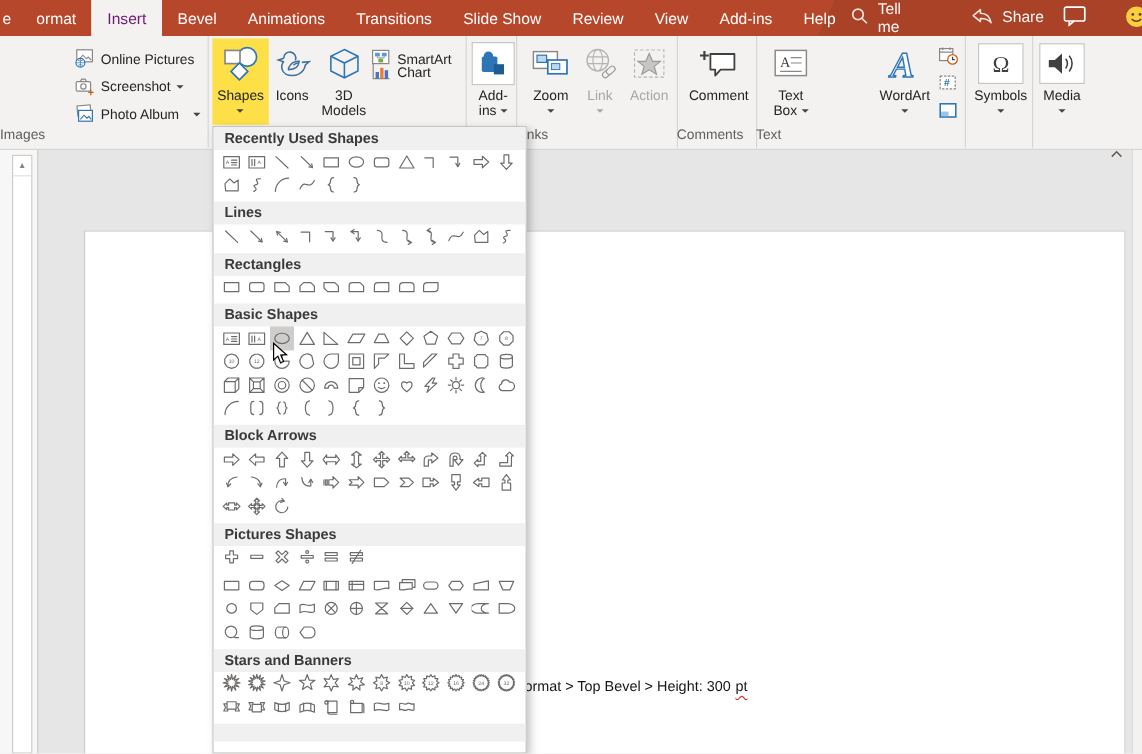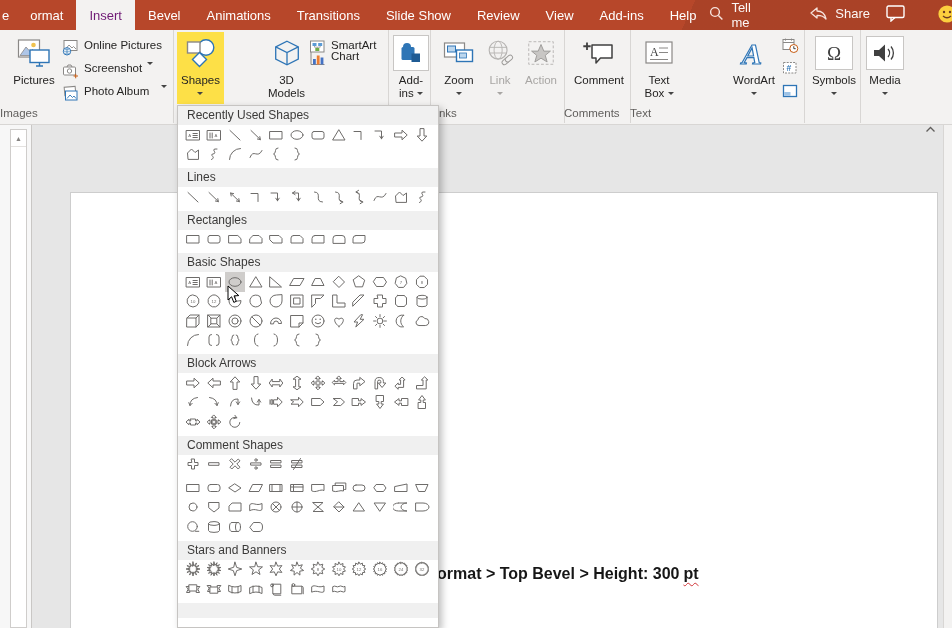--- a/index.html
+++ b/index.html
@@ -26,47 +26,47 @@
   .group.noborder{border-right:none}
   .bigbtn{position:absolute;top:2px;height:72px;display:flex;flex-direction:column;
           align-items:center;text-align:center;padding:0 2px;cursor:default}
   .bigbtn.selbtn{background:#fde047}
   .bicon{height:42px;display:flex;align-items:center;justify-content:center}
   .blbl{font-size:11.5px;color:#252423;line-height:13px}
   .dis .blbl,.dis .slbl{color:#a8a6a4}
   .cv{display:inline-block;width:0;height:0;border-left:3px solid transparent;
       border-right:3px solid transparent;border-top:3.5px solid #444;vertical-align:2px}
   .dis .cv{border-top-color:#a8a6a4}
-  .smallbtn{position:absolute;height:21px;display:flex;align-items:flex-start;gap:5px;
+  .smallbtn{position:absolute;height:21px;display:flex;align-items:center;gap:5px;
             font-size:11.5px;color:#252423;white-space:nowrap;padding:0 2px}
   .glabel{position:absolute;bottom:4px;left:0;right:0;text-align:left;
           font-size:11.5px;color:#605e5c}
   .iconbox{border:1px solid #c8c6c4;background:#fff;display:flex;align-items:center;justify-content:center}
   .collapse{position:absolute;left:925px;top:89px}
 
   
   .thumbpanel{position:absolute;left:0;top:124px;width:31px;bottom:0;background:#f7f7f7;
               border-right:1px solid #c9c7c5;z-index:2}
   .vscroll{position:absolute;left:10px;top:5px;width:15px;bottom:0;background:#fff;
            border:1px solid #cfcdcb}
   .sbtn{height:16px;border-bottom:1px solid #e3e1df;display:flex;align-items:center;
         justify-content:center;font-size:7px;color:#868482}
   .slide{position:absolute;left:70px;top:192px;width:866px;height:436px;background:#fff;
          border:1px solid #cdcdcd;z-index:1}
   .rscroll{position:absolute;right:0;top:124px;width:8px;bottom:0;background:#f3f2f1;
            border-left:1px solid #d8d6d4;z-index:2}
-  .caption{position:absolute;left:437px;top:565px;font-size:16px;font-weight:bold;
+  .caption{position:absolute;left:437px;top:565px;font-size:12px;font-weight:normal;
            color:#161616;z-index:5;white-space:pre}
   .caption .sp{text-decoration:underline wavy #d13438;text-decoration-thickness:1px;
                text-underline-offset:3px;margin-left:4px}
 
   
   .menu{position:absolute;left:177px;top:105px;width:260px;bottom:0;background:#fff;
         border:1px solid #c6c4c2;box-shadow:3px 3px 7px rgba(0,0,0,.25);z-index:20;overflow:hidden}
-  .mhead{height:19px;line-height:19px;background:#f0f0f0;font-weight:normal;font-size:12px;
+  .mhead{height:19px;line-height:19px;background:#f0f0f0;font-weight:bold;font-size:12px;
          color:#3b3a39;padding-left:9px}
   .mrows{padding:0 0 4px 5px}
   .mrow{display:flex}
   .cell{width:20.75px;height:19.5px;display:flex;align-items:center;justify-content:center}
   .cell.hl{background:#cfcdcb}
   svg.sh{stroke:#6e6c6a;fill:none;stroke-width:1;stroke-linejoin:round;stroke-linecap:round}
   svg.sh .tf{fill:#6e6c6a;stroke:none;font-size:4.3px;font-family:"Liberation Sans",sans-serif}
   svg.sh .fd{fill:#6e6c6a;stroke:none}
   svg.sh .wf{fill:#fff}
   .mstrip{height:15px;background:#f0f0f0}
@@ -125,32 +125,20 @@
             <path d="M7,13 Q11,16.5 15,13" fill="none" stroke="#6b3b22" stroke-width="1.3"></path>
           </svg>
       </span>
     </div>
   </div>
 </div>
 
 <div class="ribbon">
 
   <div class="group" style="left:0;width:173px">
-    <div class="bigbtn" style="left:6px;width:52px">
-      <div class="bicon">
-        <svg width="34" height="30" viewBox="0 0 34 30">
-            <rect x="1.5" y="2" width="21" height="17" fill="#fff" stroke="#8a8886" stroke-width="1.2"></rect>
-            <circle cx="16.5" cy="7" r="2.3" fill="#f0c24f"></circle>
-            <path d="M3,17.5 L9,9 L13.5,14 L15.5,11.5 L21,17.5 Z" fill="#aec6e8" stroke="#8a8886" stroke-width=".8"></path>
-            <rect x="13" y="12" width="19" height="12.5" fill="#fff" stroke="#2e75b6" stroke-width="1.4"></rect>
-            <path d="M19,28 h7 M22.5,24.5 v3.5" stroke="#2e75b6" stroke-width="1.4" fill="none"></path>
-          </svg>
-      </div>
-      <div class="blbl"><span>Pictures</span></div>
-    </div>
     <div class="smallbtn" style="left:60px;top:9px">
       <span><svg width="17" height="17" viewBox="0 0 17 17">
             <rect x="2" y="1.5" width="13" height="10" fill="#fff" stroke="#8a8886"></rect>
             <path d="M3.5,10 L7,6 L10,9 L11.5,7.5 L14,10" fill="none" stroke="#8a8886" stroke-width=".9"></path>
             <circle cx="5" cy="12.3" r="3.7" fill="#fff" stroke="#2e75b6"></circle>
             <path d="M1.6,12.3 h6.8 M5,8.8 v7 M2.7,10.1 a4.4,4.4 0 0 0 4.6,0 M2.7,14.5 a4.4,4.4 0 0 1 4.6,0" stroke="#2e75b6" fill="none" stroke-width=".6"></path>
           </svg></span>
       <span class="slbl">Online Pictures</span>
     </div>
     <div class="smallbtn" style="left:60px;top:32px">
@@ -178,20 +166,32 @@
   <div class="group" style="left:173px;width:215px">
     <div class="bigbtn selbtn" style="left:4px;width:43px">
       <div class="bicon">
         <svg width="33" height="32" viewBox="0 0 33 32">
             <circle cx="22" cy="10.5" r="7.8" fill="#fff" stroke="#2e75b6" stroke-width="1.4"></circle>
             <rect x="3.5" y="5" width="12.5" height="11" fill="#fff" stroke="#8a8886" stroke-width="1.4"></rect>
             <polygon points="15.5,15.5 22.5,22.5 15.5,29.5 8.5,22.5" fill="#fff" stroke="#2e75b6" stroke-width="1.4"></polygon>
           </svg>
       </div>
       <div class="blbl"><span>Shapes</span><br><span class="cv"></span></div>
+    </div>
+    <div class="bigbtn" style="left:50px;width:37px">
+      <div class="bicon">
+        <svg width="33" height="32" viewBox="0 0 33 32" fill="none" stroke="#41719c" stroke-width="1.3">
+            <path d="M9.5,11.5 a5,5 0 1 1 9.6,1.8"></path>
+            <path d="M9.5,11.5 L5,13 L9.8,14.6"></path>
+            <path d="M8.9,14.3 C7,18.5 7.5,22.5 11.5,25 C14,26.3 19,26.3 21.5,25 C25,23.2 27,20 27.5,17 L30.5,14.5 L24.5,15"></path>
+            <path d="M13.5,19.5 Q16,13.8 22.3,14 Q21.8,20.8 13.5,21 Z"></path>
+            <path d="M17.5,17.3 Q19.6,15.7 21.3,15.5"></path>
+          </svg>
+      </div>
+      <div class="blbl"><span>Icons</span></div>
     </div>
     <div class="bigbtn" style="left:89px;width:45px">
       <div class="bicon">
         <svg width="32" height="31" viewBox="0 0 34 32" fill="none" stroke="#2e75b6" stroke-width="1.4">
             <polygon points="17,3 29,9 29,22 17,28 5,22 5,9"></polygon>
             <path d="M5,9 L17,15 L29,9 M17,15 V28"></path>
           </svg>
       </div>
       <div class="blbl"><span>3D</span><br><span>Models</span></div>
     </div>
@@ -1000,21 +1000,21 @@
           </svg>
         </div>
         <div class="cell">
           <svg class="sh" width="16" height="16" viewBox="0 0 16 16">
             <path d="M12.8,8.5 A5,5 0 1 1 9.8,3.7"></path>
             <path d="M6.8,4.6 L9.8,3.7 L7.9,1.3"></path>
           </svg>
         </div>
       </div>
     </div>
-    <div class="mhead">Comment Shapes</div>
+    <div class="mhead">Pictures Shapes</div>
     <div class="mrows">
       <div class="mrow">
         <div class="cell">
           <svg class="sh" width="16" height="16" viewBox="0 0 16 16">
             <polygon points="6.5,3 9.5,3 9.5,6.5 13,6.5 13,9.5 9.5,9.5 9.5,13 6.5,13 6.5,9.5 3,9.5 3,6.5 6.5,6.5"></polygon>
           </svg>
         </div>
         <div class="cell">
           <svg class="sh" width="16" height="16" viewBox="0 0 16 16">
             <rect x="3" y="6.7" width="10" height="2.6" rx="0"></rect>

